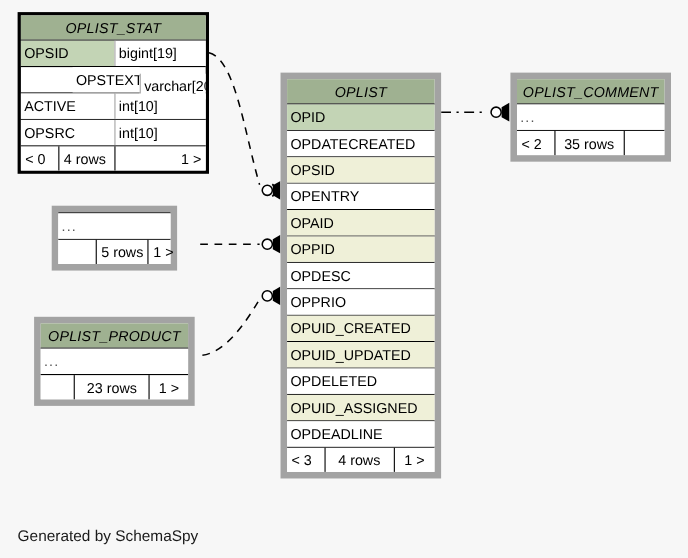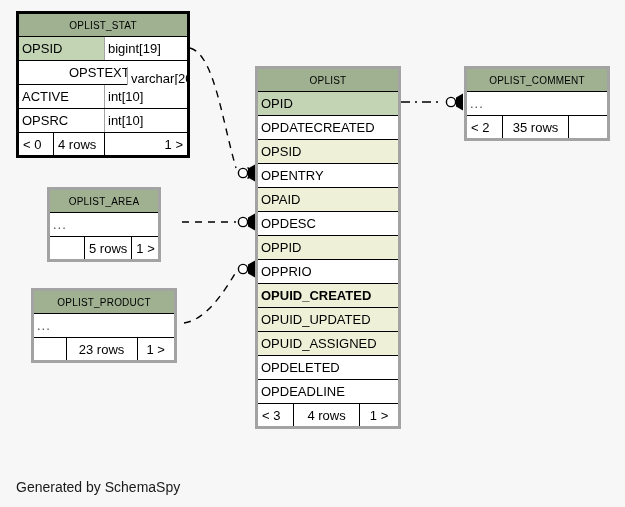--- a/index.html
+++ b/index.html
@@ -25,21 +25,21 @@
     left: 0; top: 0;
     width: 625px;
     height: 507px;
     pointer-events: none;
   }
 
   .table {
     position: absolute;
     box-sizing: border-box;
     background: #ffffff;
-    border: 3px solid #a3a3a3;
+    border: 6px solid #a3a3a3;
     border-collapse: collapse;
   }
   .table.thick {
     border: 3px solid #000000;
   }
 
   .trow {
     display: flex;
     box-sizing: border-box;
     border-top: 1px solid #000000;
@@ -47,23 +47,24 @@
     align-items: center;
   }
 
   .thead {
     box-sizing: border-box;
     height: 22px;
     background: #9fb191;
     display: flex;
     align-items: center;
     justify-content: center;
-    font-size: 10px;
+    font-size: 13px;
     color: #000;
     letter-spacing: .2px;
+    font-style: italic;
   }
 
   .cell {
     box-sizing: border-box;
     padding: 0 3px;
     font-size: 13px;
     color: #000;
     white-space: nowrap;
     overflow: hidden;
     display: flex;
@@ -161,21 +162,20 @@
     </div>
 
     <div class="footer">
       <div class="fcell fc-left" style="width:34px;">&lt; 0</div>
       <div class="fcell fc-left bl" style="width:51px;">4 rows</div>
       <div class="fcell fc-right bl" style="width:83px;">1 &gt;</div>
     </div>
   </div>
 
   <div class="table" style="left:47px; top:187px; width:114px;">
-    <div class="thead">OPLIST_AREA</div>
     <div class="trow">
       <div class="cell plain dots" style="width:112px;">...</div>
     </div>
     <div class="footer">
       <div class="fcell fc-left" style="width:24px;"></div>
       <div class="fcell fc-center bl" style="width:58px;margin-left:26px;">5 rows</div>
       <div class="fcell fc-center bl" style="width:30px;">1 &gt;</div>
     </div>
   </div>
 
@@ -203,39 +203,39 @@
     <div class="trow">
       <div class="cell fk" style="width:144px;">OPSID</div>
     </div>
     <div class="trow">
       <div class="cell plain" style="width:144px;">OPENTRY</div>
     </div>
     <div class="trow">
       <div class="cell fk" style="width:144px;">OPAID</div>
     </div>
     <div class="trow">
+      <div class="cell fk" style="width:144px;">OPPID</div>
+    </div>
+    <div class="trow">
       <div class="cell plain" style="width:144px;">OPDESC</div>
     </div>
     <div class="trow">
-      <div class="cell fk" style="width:144px;">OPPID</div>
-    </div>
-    <div class="trow">
       <div class="cell plain" style="width:144px;">OPPRIO</div>
     </div>
     <div class="trow">
-      <div class="cell fk" style="width:148px;font-weight:bold;">OPUID_CREATED</div>
+      <div class="cell fk" style="width:148px;">OPUID_CREATED</div>
     </div>
     <div class="trow">
       <div class="cell fk" style="width:144px;text-align:right;">OPUID_UPDATED</div>
     </div>
     <div class="trow">
+      <div class="cell plain" style="width:144px;">OPDELETED</div>
+    </div>
+    <div class="trow">
       <div class="cell fk" style="width:144px;">OPUID_ASSIGNED</div>
-    </div>
-    <div class="trow">
-      <div class="cell plain" style="width:144px;">OPDELETED</div>
     </div>
     <div class="trow">
       <div class="cell plain" style="width:144px;">OPDEADLINE</div>
     </div>
 
     <div class="footer">
       <div class="fcell fc-left" style="width:36px;">&lt; 3</div>
       <div class="fcell fc-center bl" style="width:68px;">4 rows</div>
       <div class="fcell fc-center bl" style="width:40px;">1 &gt;</div>
     </div>

